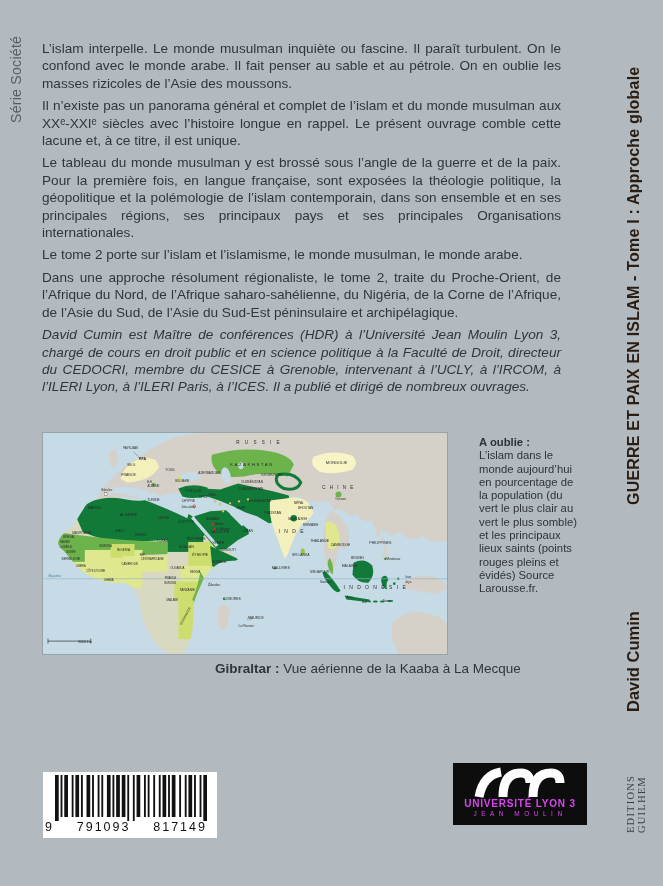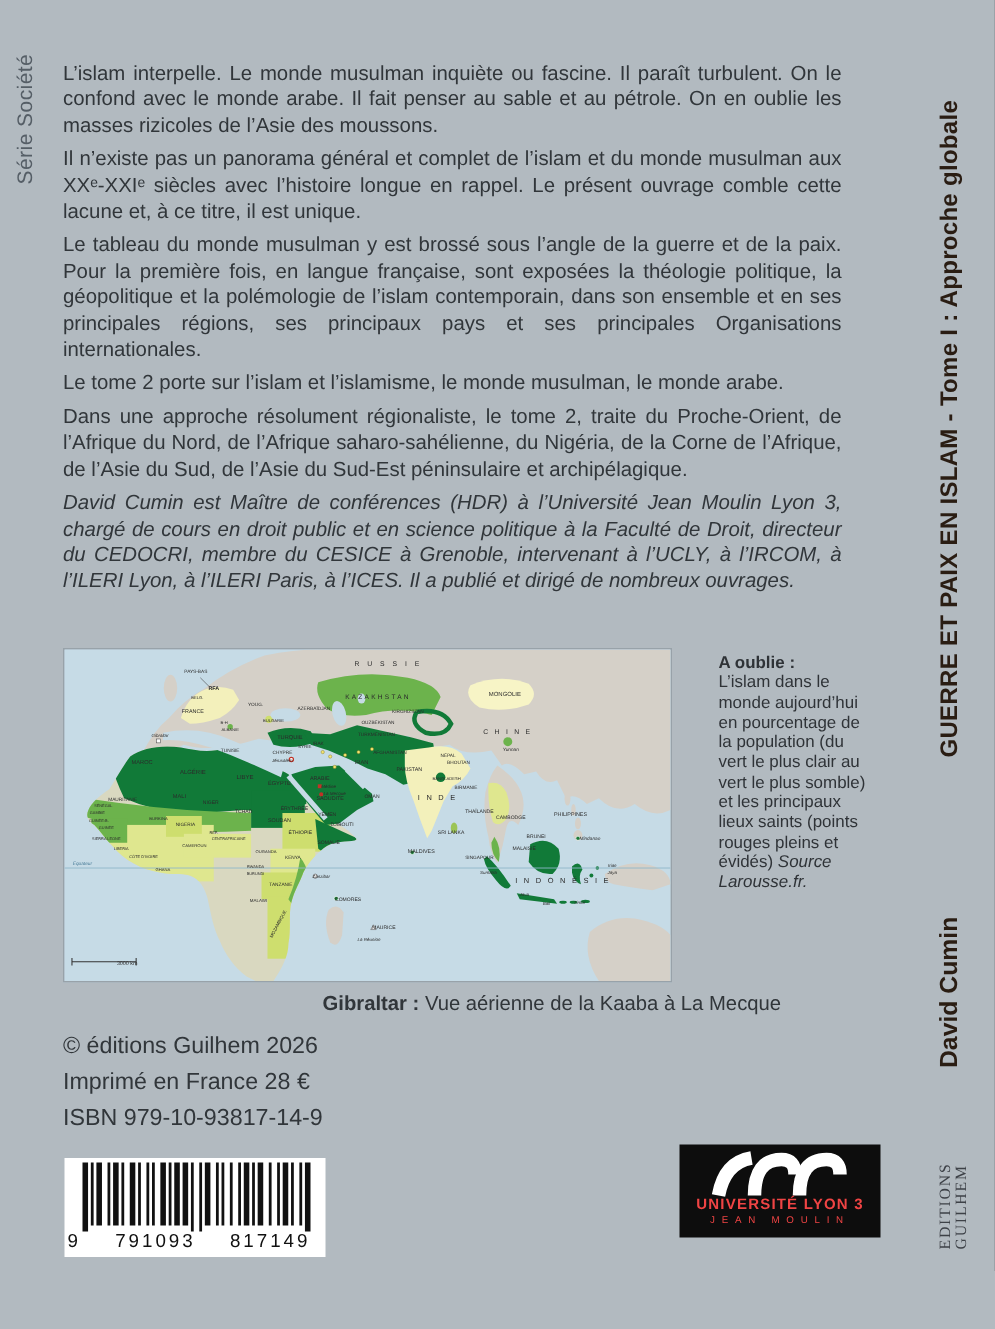--- a/index.html
+++ b/index.html
@@ -60,40 +60,40 @@
   .g5{fill:var(--map-green-pale,#dfe78f);}
   .yel{fill:var(--map-yellow-pale,#f3f0bb);}
   .mon{fill:#f7f4c6;}
   .sgr{fill:#d9d8c0;}
   
   .map-caption{
     position:absolute; left:479px; top:436px; width:104px;
     font-size:11.3px; line-height:13.3px; color:#2f3337;
   }
   .map-caption .cap-label{display:block; font-weight:bold;}
-  .map-caption .cap-source{font-style:italic;}
+  .map-caption .cap-source{}
   
   .cover-credit{position:absolute; left:215px; top:661px; font-size:13.5px;}
   .cover-credit b{font-weight:bold;}
   
   .imprint{position:absolute; left:42px; top:686px; font-size:15.5px; line-height:24px;}
   
   .barcode{
     position:absolute; left:43px; top:772px; width:174px; height:66px;
     background:var(--barcode-bg,#fff); box-sizing:border-box;
   }
   .barcode svg{display:block; width:100%; height:50px;}
   .barcode-digits{
     display:flex; justify-content:space-between; padding:0 10px 0 2px;
     font-size:12.5px; letter-spacing:2px; color:#111; margin-top:-2px;
   }
   
   .logo{
     position:absolute; left:453px; top:763px; width:134px; height:62px;
-    background:var(--logo-bg,#0d0d0d); color:#ef4444; text-align:center;
+    background:var(--logo-bg,#0d0d0d); color:#d946ef; text-align:center;
   }
   .logo svg{display:block; margin:0 auto;}
   .logo-line1{font-size:10px; font-weight:bold; letter-spacing:.8px; margin-top:-1px;}
   .logo-line2{font-size:6.5px; letter-spacing:4.5px; margin-top:1px;}
 </style>
 </head>
 <body>
 
 <div class="page">
 
@@ -315,25 +315,20 @@
   </figure>
 
   <aside class="map-caption">
     <span class="cap-label">A oublie :</span><span>L’islam dans le monde aujourd’hui en pourcentage de la population (du vert le plus clair au vert le plus somble) et les principaux lieux saints (points rouges pleins et évidés) </span><span class="cap-source">Source Larousse.fr.</span>
   </aside>
 
   <div class="cover-credit">
     <b>Gibraltar :</b><span> Vue aérienne de la Kaaba à La Mecque</span>
   </div>
 
-  <div class="imprint">
-    <div>© éditions Guilhem 2026</div>
-    <div>Imprimé en France 28 €</div>
-    <div>ISBN 979-10-93817-14-9</div>
-  </div>
 
   <div class="barcode">
     <svg id="barcode-bars" viewBox="0 0 174 50" preserveAspectRatio="none">
         <rect x="12" y="3" width="3.707317073170732" height="46" fill="#111"></rect>
         <rect x="17.5609756097561" y="3" width="1.853658536585366" height="42" fill="#111"></rect>
         <rect x="21.268292682926834" y="3" width="3.707317073170732" height="42" fill="#111"></rect>
         <rect x="28.682926829268297" y="3" width="1.853658536585366" height="42" fill="#111"></rect>
         <rect x="32.39024390243903" y="3" width="3.707317073170732" height="42" fill="#111"></rect>
         <rect x="37.95121951219513" y="3" width="1.853658536585366" height="42" fill="#111"></rect>
         <rect x="43.51219512195123" y="3" width="3.707317073170732" height="42" fill="#111"></rect>

